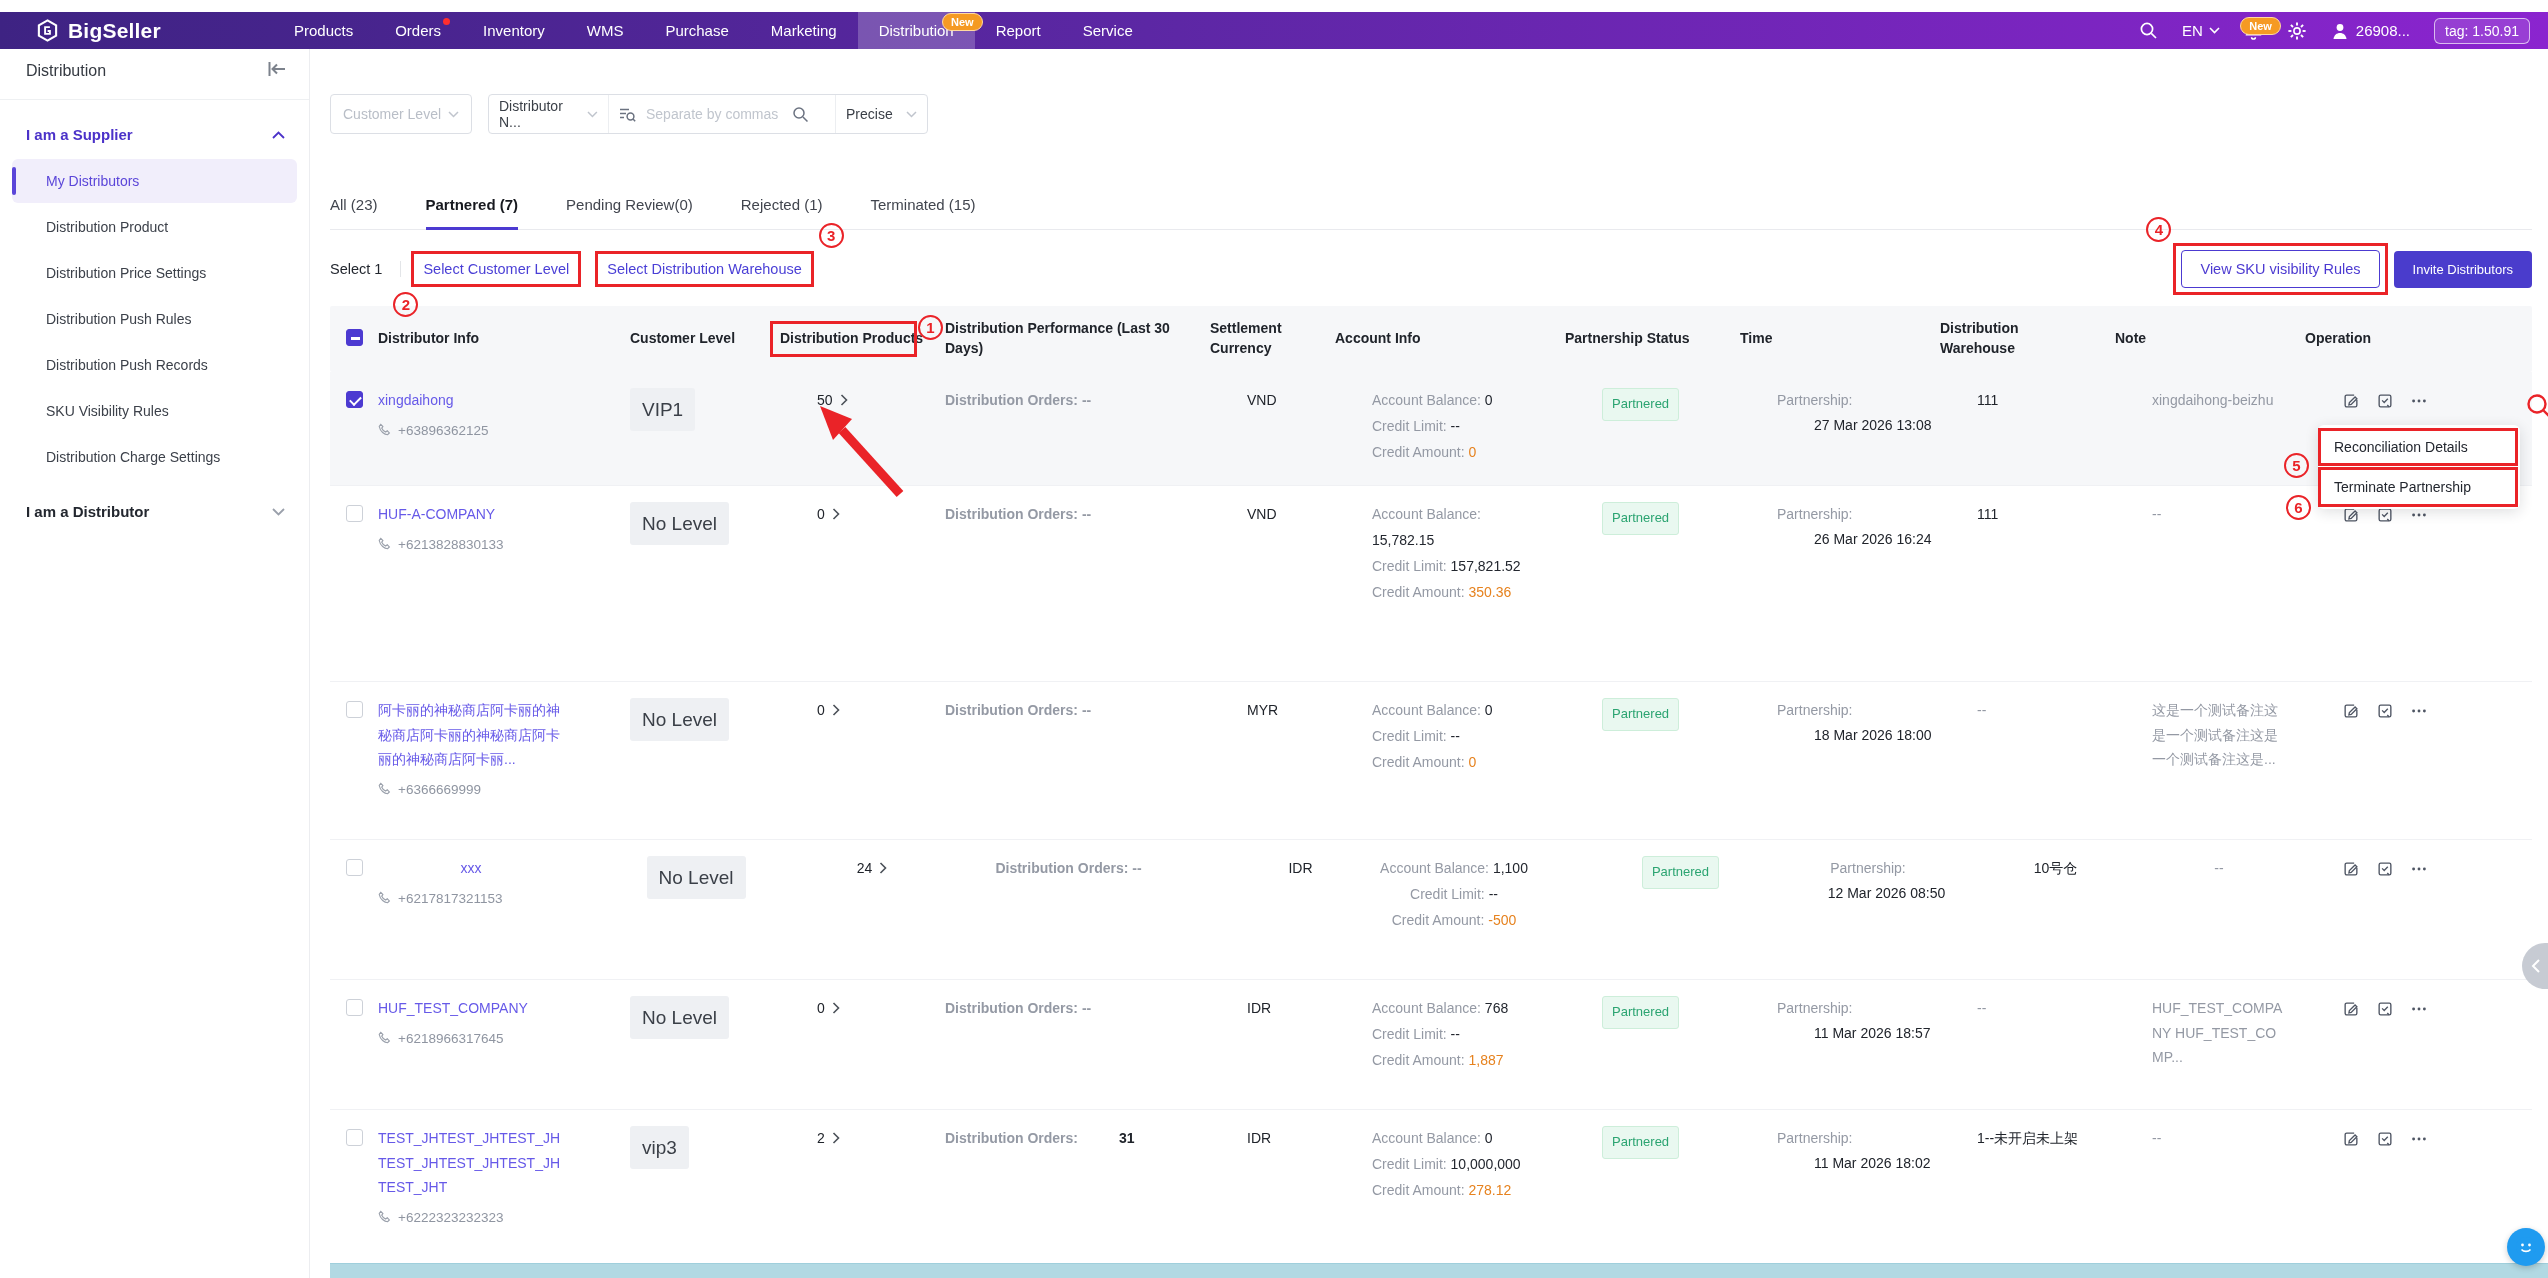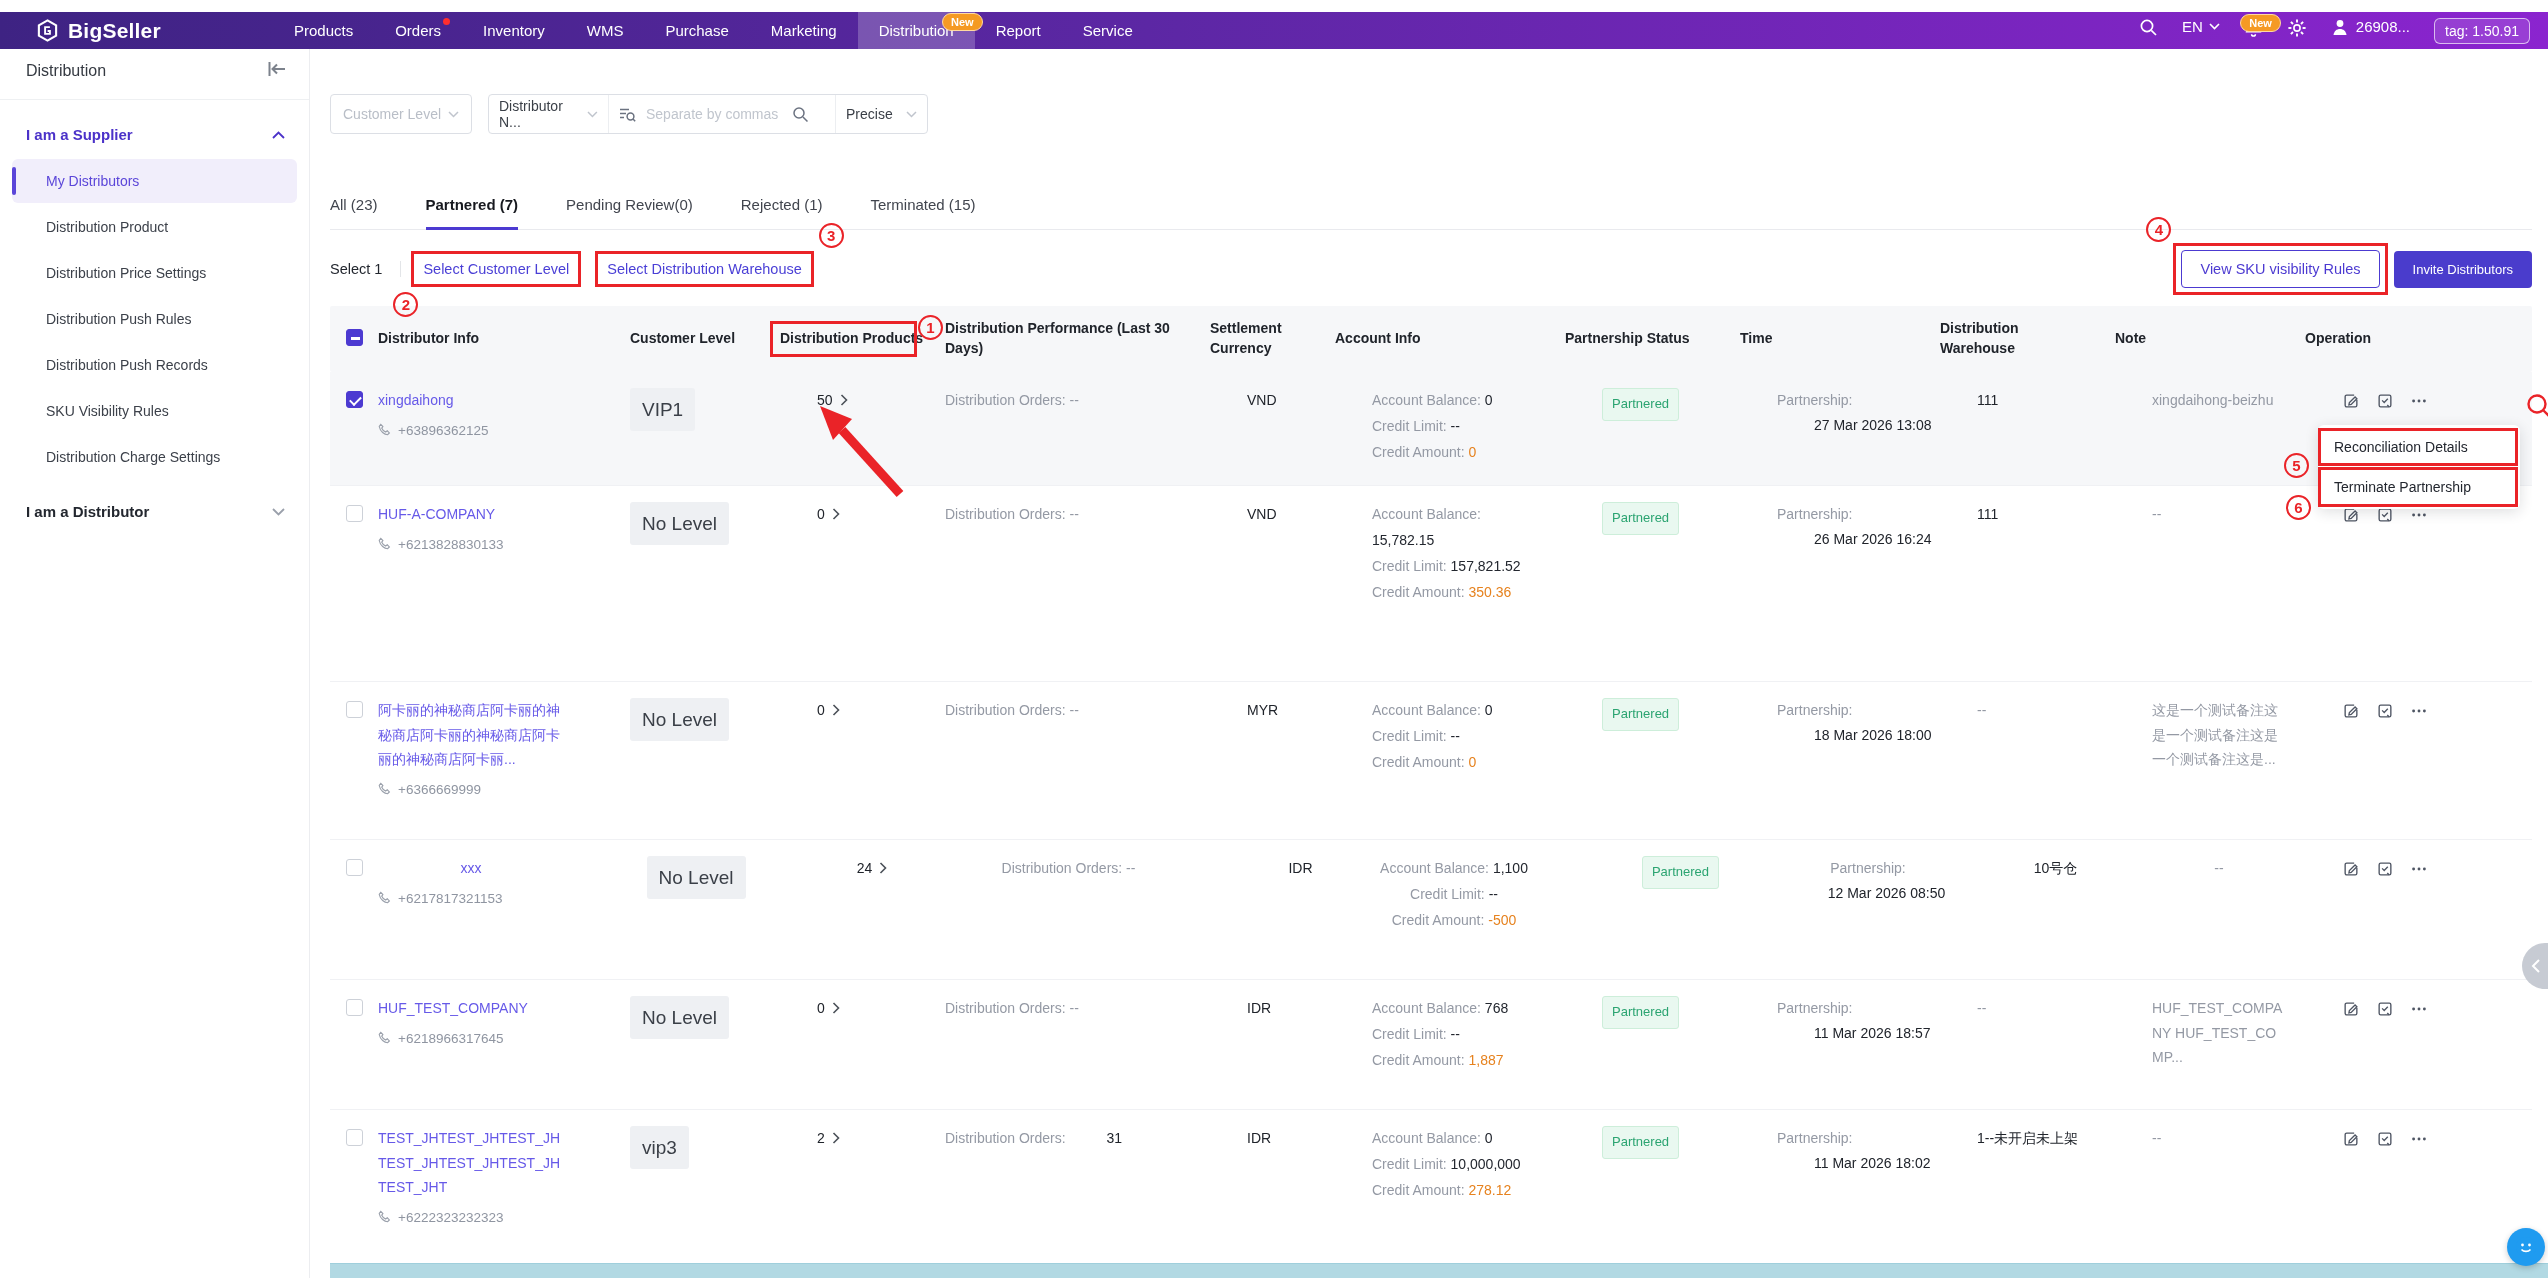--- a/index.html
+++ b/index.html
@@ -13,21 +13,21 @@
   .brand{display:flex;align-items:center;gap:9px;padding:0 0 0 36px;min-width:185px;}
   .brand-name{font-size:21px;font-weight:bold;letter-spacing:.2px;}
   .nav-items{display:flex;align-items:center;height:100%;margin-left:88px;}
   .nav-item{position:relative;padding:0 21px;height:100%;display:flex;align-items:center;
     font-size:15px;cursor:pointer;white-space:nowrap;}
   .nav-item.active{background:rgba(255,255,255,.22);}
   .nav-dot{position:absolute;top:6px;right:12px;width:7px;height:7px;border-radius:50%;background:#ff2e2e;}
   .new-pill{position:absolute;top:-4px;right:-18px;background:#f59a23;color:#fff;font-size:11px;
     font-weight:bold;padding:2px 8px;border-radius:10px;border:1px solid #ffd9a0;}
   .nav-item .new-pill{top:1px;right:-8px;}
-  .nav-right{margin-left:auto;display:flex;align-items:flex-start;gap:24px;padding-right:18px;}
+  .nav-right{margin-left:auto;display:flex;align-items:center;gap:24px;padding-right:18px;}
   .nav-ic{display:flex;align-items:center;cursor:pointer;}
   .lang{display:flex;align-items:center;gap:6px;font-size:15px;cursor:pointer;}
   .bell-wrap{position:relative;}
   .user{display:flex;align-items:center;gap:7px;font-size:15px;cursor:pointer;}
   .tag-badge{border:1px solid rgba(255,255,255,.65);background:rgba(255,255,255,.12);
     border-radius:6px;padding:4px 10px;font-size:14px;}
 
   
   .sidebar{position:absolute;left:0;top:37px;bottom:0;width:310px;background:#fff;
     border-right:1px solid #ecedf0;z-index:10;}
@@ -81,21 +81,21 @@
   
   .table{margin:12px 16px 0 20px;}
   .thead{display:flex;background:#f6f7f9;min-height:66px;align-items:center;border-radius:2px;}
   .thead .cell{font-weight:bold;color:#20242b;font-size:14px;line-height:1.4;}
   .cell{flex-shrink:0;padding:16px 18px 16px 0;font-size:14px;color:#20242b;line-height:1.75;}
   .thead .cell{padding-top:10px;padding-bottom:10px;}
   .c-check{width:48px;padding-left:16px;}
   .c-name{width:252px;word-break:break-all;padding-right:66px;}
   .c-level{width:150px;}
   .c-prod{width:165px;position:relative;}
-  .c-perf{width:265px;}
+  .c-perf{width:265px;font-weight:bold;}
   .c-cur{width:125px;}
   .c-acc{width:230px;padding-right:66px;}
   .c-status{width:175px;}
   .c-time{width:200px;}
   .c-wh{width:175px;}
   .c-note{width:190px;padding-right:56px;word-break:break-all;}
   .c-op{flex:1;min-width:140px;display:flex;gap:16px;align-items:flex-start;padding-top:20px;}
   .thead .c-op{padding-top:10px;display:block;}
 
   .trow{display:flex;border-bottom:1px solid #f0f1f4;align-items:stretch;}

